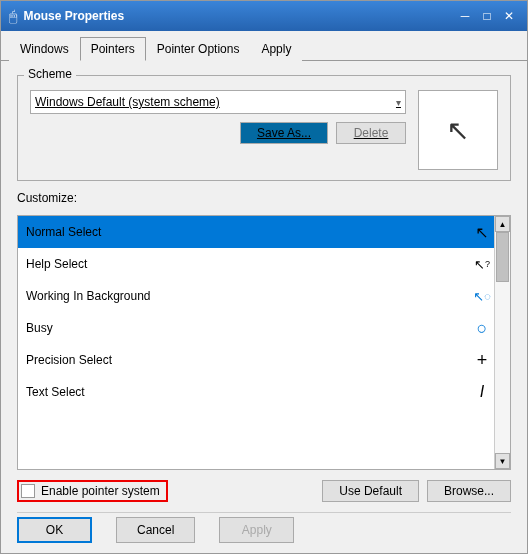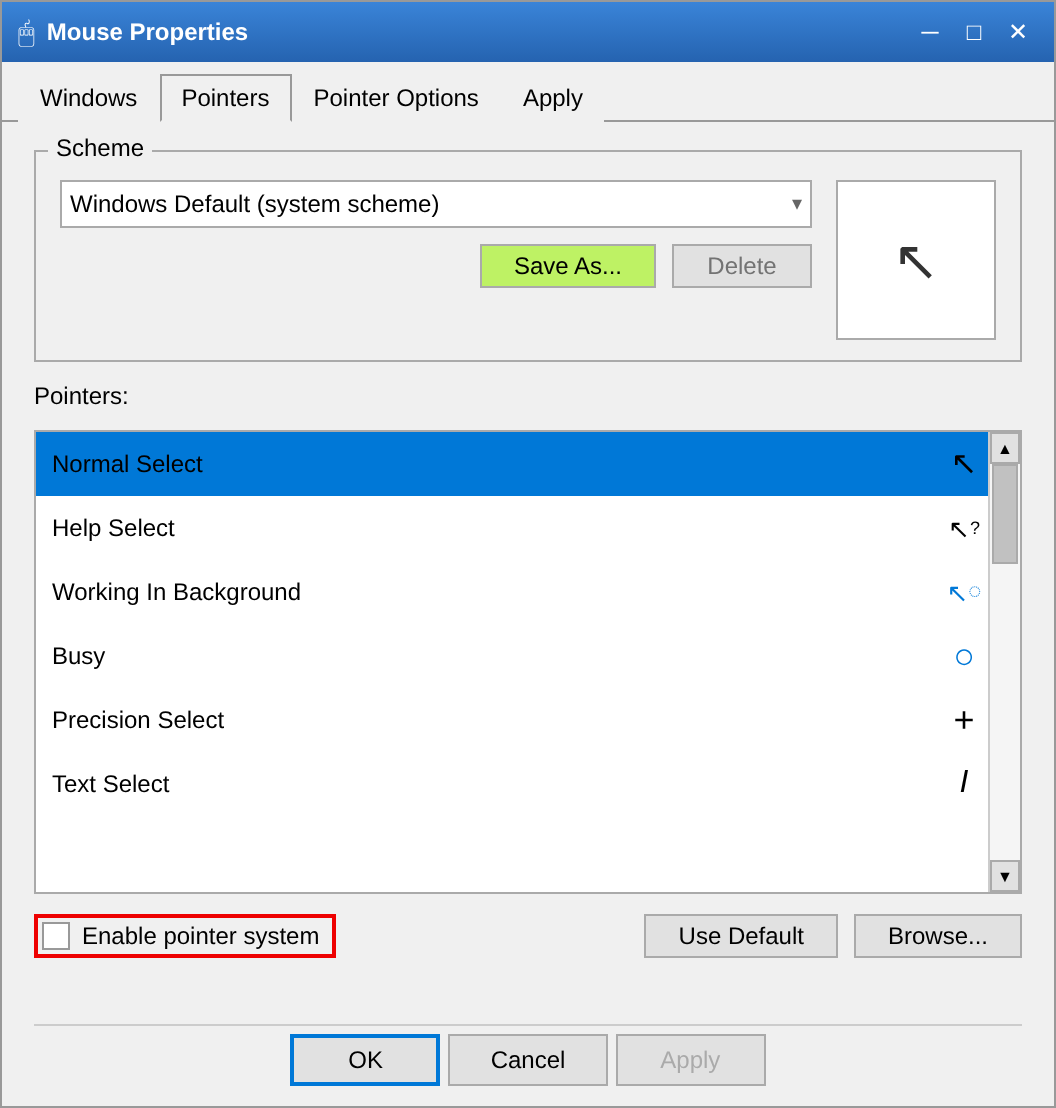--- a/index.html
+++ b/index.html
@@ -109,20 +109,21 @@
       background: #f0f0f0;
       padding: 0 4px;
       font-size: 12px;
     }
     .scheme-left {
       flex: 1;
       display: flex;
       flex-direction: column;
       gap: 8px;
       margin-top: 4px;
+      text-decoration: underline;
     }
     .scheme-dropdown {
       display: flex;
       align-items: center;
       border: 1px solid #aaa;
       background: white;
       height: 24px;
       padding: 0 4px;
       justify-content: space-between;
       cursor: pointer;
@@ -142,21 +143,21 @@
     .btn {
       padding: 3px 16px;
       border: 1px solid #aaa;
       background: #e1e1e1;
       cursor: pointer;
       font-size: 12px;
       min-width: 70px;
       text-align: center;
     }
     .btn.primary {
-      background: #bef264;
+      background: #0369a1;
     }
     .btn:disabled, .btn.disabled {
       color: #737373;
       cursor: default;
     }
 
     .scheme-preview {
       width: 80px;
       height: 80px;
       border: 1px solid #aaa;
@@ -264,26 +265,25 @@
       align-items: center;
       justify-content: center;
       flex-shrink: 0;
     }
     .checkbox-label {
       font-size: 12px;
     }
 
     .dialog-buttons {
       display: flex;
-      justify-content: center;
-      gap: 4px;
+      justify-content: flex-start;
+      gap: 24px;
       flex-shrink: 0;
       padding-top: 4px;
       border-top: 1px solid #ccc;
-      margin-top: 23px;
     }
     .btn-dialog {
       padding: 4px 20px;
       border: 1px solid #aaa;
       background: #e1e1e1;
       cursor: pointer;
       font-size: 12px;
       min-width: 75px;
       text-align: center;
     }
@@ -341,21 +341,21 @@
         <div class="scheme-buttons">
           <button class="btn primary">Save As...</button>
           <button class="btn disabled" disabled="">Delete</button>
         </div>
       </div>
       <div class="scheme-preview">
         <span class="cursor-preview">↖</span>
       </div>
     </div>
 
-    <div class="customize-label">Pointers:</div>
+    <div class="customize-label">Customize:</div>
 
     <div class="list-container">
       <div class="list-inner">
         <div class="list-item selected">
           <span class="list-item-text">Normal Select</span>
           <span class="list-item-icon">↖</span>
         </div>
         <div class="list-item">
           <span class="list-item-text">Help Select</span>
           <span class="list-item-icon" style="font-size:13px;">↖<sup style="font-size:9px;">?</sup></span>

